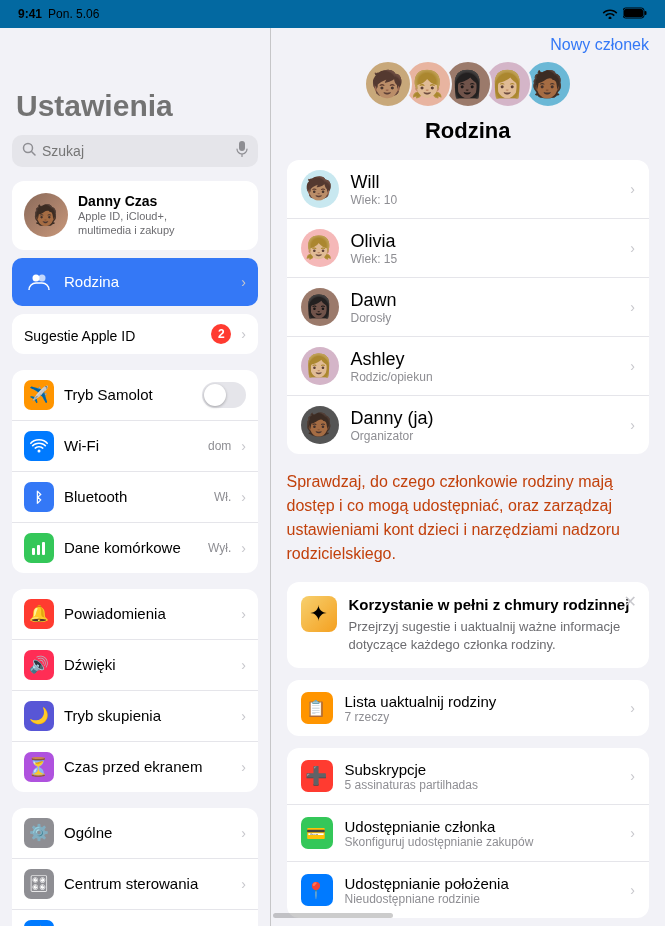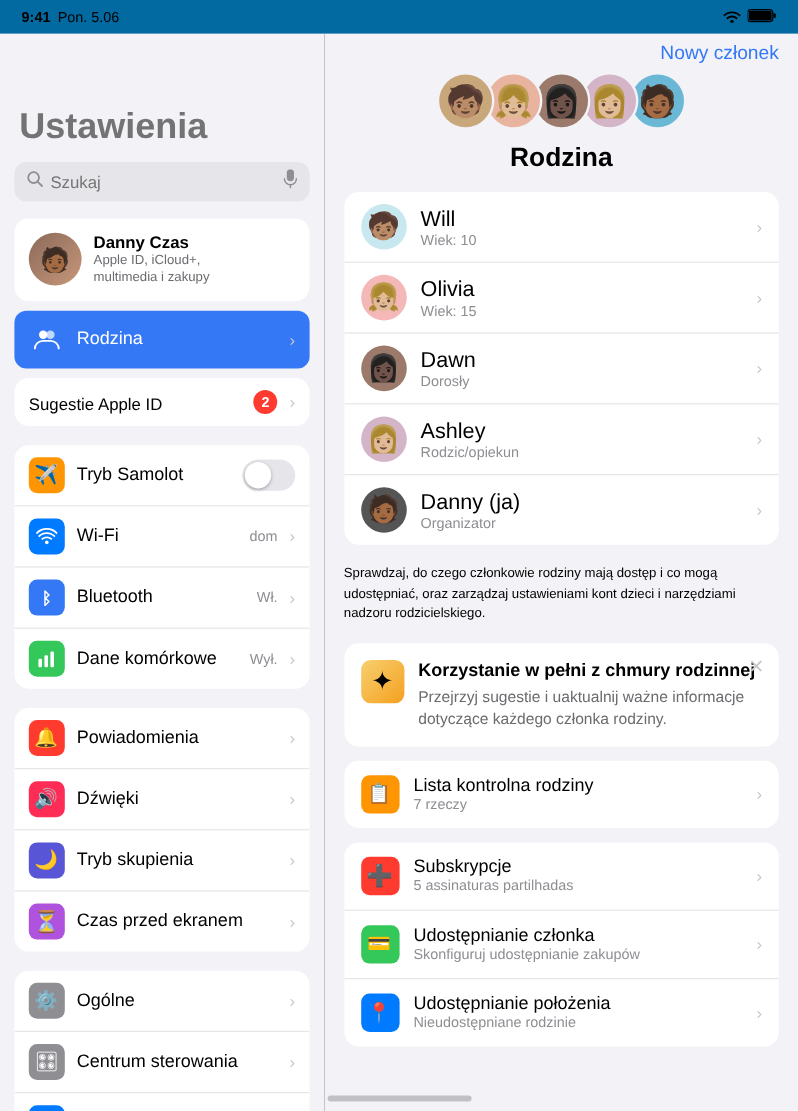--- a/index.html
+++ b/index.html
@@ -258,22 +258,22 @@
       border-radius: 50%;
       flex-shrink: 0;
       font-size: 22px;
       display: flex; align-items: center; justify-content: center;
     }
     .member-info { flex: 1; }
     .member-name { font-size: 18px; font-weight: 500; color: #000; }
     .member-sub { font-size: 12px; color: #8e8e93; }
 
     .info-text {
-      font-size: 11px;
-      color: #000000;
+      font-size: 16px;
+      color: #c2410c;
       margin: 0 16px 16px 16px;
       line-height: 1.5;
     }
 
     
     .feature-card {
       background: #fff;
       border-radius: 12px;
       margin: 0 16px 12px 16px;
       padding: 14px;
@@ -579,21 +579,21 @@
         <div class="feature-title">Korzystanie w pełni z chmury rodzinnej</div>
         <div class="feature-sub">Przejrzyj sugestie i uaktualnij ważne informacje dotyczące każdego członka rodziny.</div>
       </div>
       <span class="feature-close">✕</span>
     </div>
 
     <div class="options-card">
       <div class="option-row">
         <div class="option-icon" style="background:#ff9500; font-size:16px;">📋</div>
         <div class="option-info">
-          <div class="option-title">Lista kontrolna rodziny</div>
+          <div class="option-title">Lista uaktualnij rodziny</div>
           <div class="option-sub">7 rzeczy</div>
         </div>
         <span class="chevron">›</span>
       </div>
     </div>
 
     <div class="options-card">
       <div class="option-row">
         <div class="option-icon bg-red">➕</div>
         <div class="option-info">

